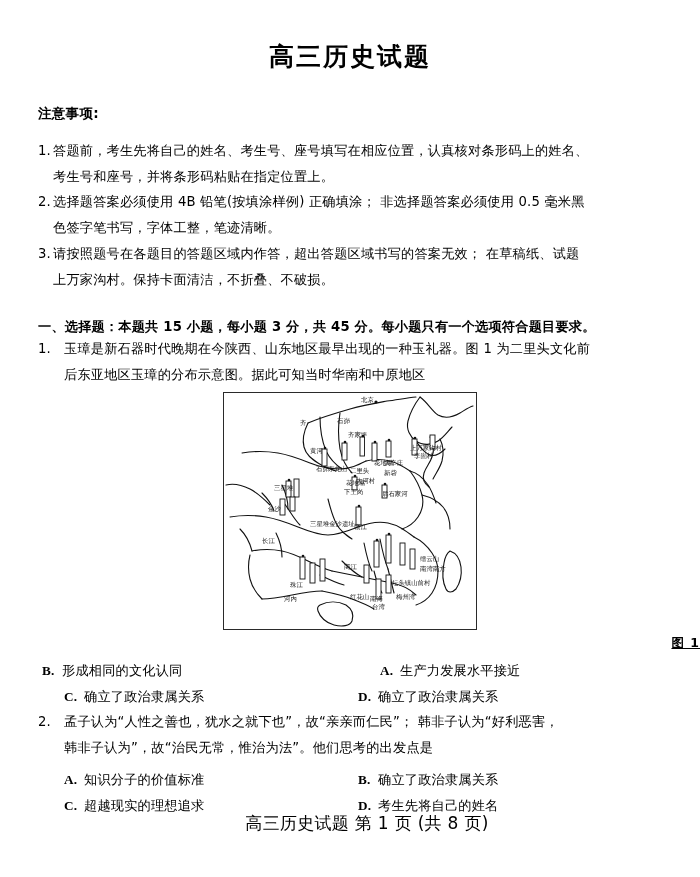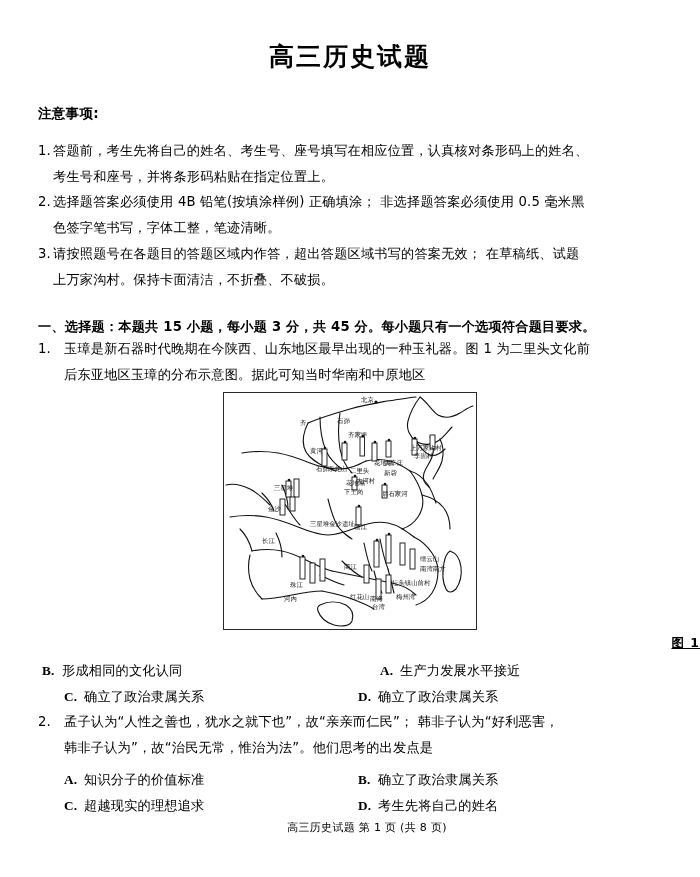--- a/index.html
+++ b/index.html
@@ -143,21 +143,21 @@
     font-weight: bold;
   }
 
   
   .footer {
     position: absolute;
     left: 0;
     right: 0;
     bottom: 42px;
     text-align: center;
-    font-size: 11px;
+    font-size: 17px;
     font-family: "DejaVu Sans", "Liberation Sans", sans-serif;
     letter-spacing: 0.3px;
     margin-left: 34px;
   }
 
   .map-label {
     font-family: "DejaVu Sans", "Liberation Sans", sans-serif;
     fill: #111;
   }
 </style>

